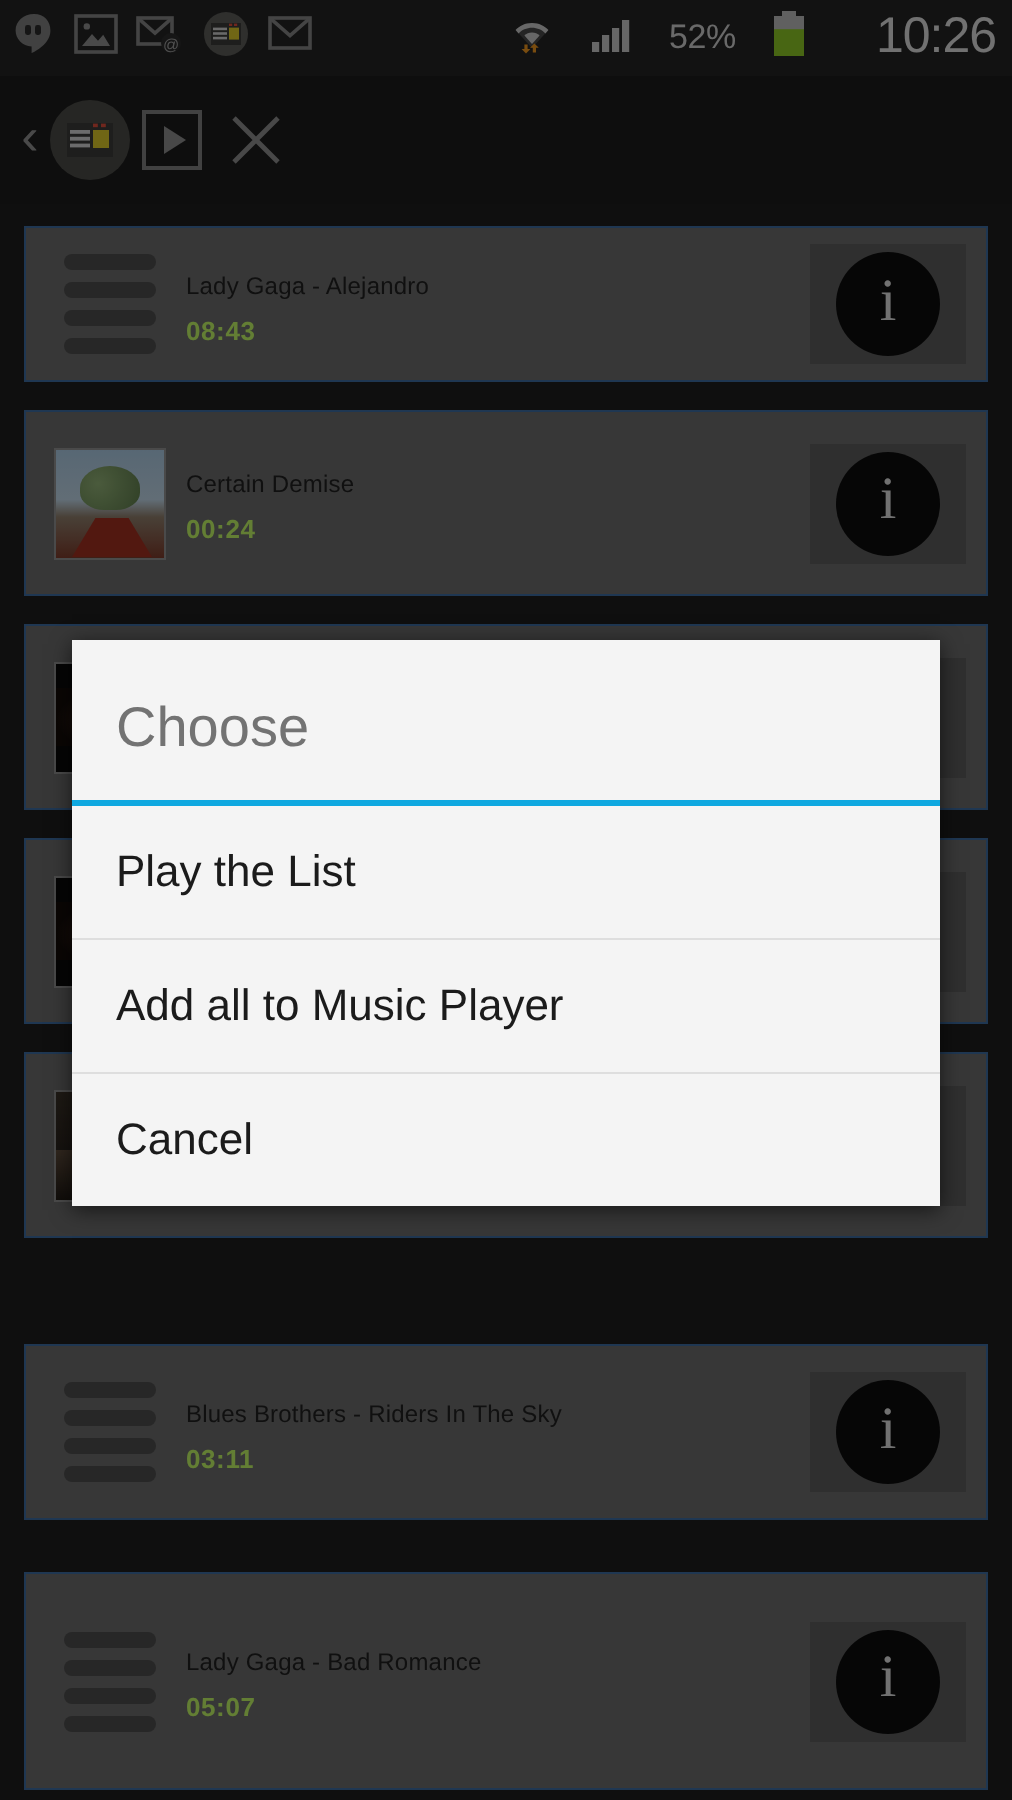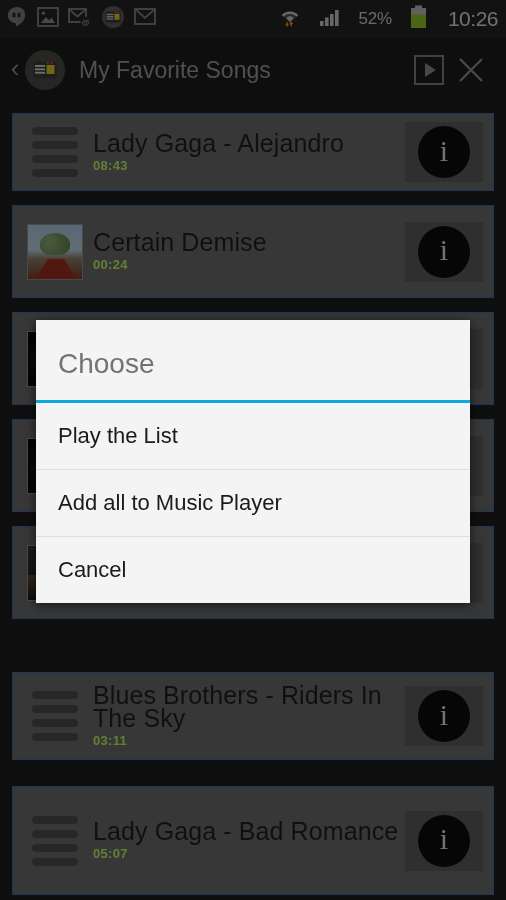--- a/index.html
+++ b/index.html
@@ -43,23 +43,23 @@
     gap: 18px;
   }
   .sb-ico { display:block; }
   .pct {
     color: #c9c9c9;
     font-size: 17px;
     letter-spacing: -0.2px;
   }
   .clock {
     color: #d8d8d8;
-    font-size: 21px;
+    font-size: 25px;
     letter-spacing: -0.5px;
-    margin-left: 3px;
+    margin-left: 17px;
     line-height: 1;
     padding-bottom: 2px;
   }
   .statusbar-shadow {
     position:absolute;
     top:38px; left:0;
     width:506px; height:3px;
     background: linear-gradient(to bottom, rgba(0,0,0,.55), rgba(0,0,0,0));
   }
 
@@ -192,21 +192,21 @@
     content:""; position:absolute; left:0; bottom:0; width:100%; height:46%;
     background: linear-gradient(#5c4a3a, #201a14);
   }
   .meta {
     flex: 1;
     min-width: 0;
     padding-left: 8px;
   }
   .title {
     color: #1f1f1f;
-    font-size: 25px;
+    font-size: 12px;
     line-height: 23px;
     letter-spacing: 0.1px;
   }
   .dur {
     color: #bef264;
     font-size: 13px;
     font-weight: bold;
     margin-top: 3px;
     letter-spacing: 0.3px;
   }
@@ -369,21 +369,20 @@
         <rect x="1.5" y="4.5" width="23" height="17" fill="#3a3a38"></rect>
         <rect x="3" y="8" width="10" height="1.9" fill="#cfcfcf"></rect>
         <rect x="3" y="11.4" width="10" height="1.9" fill="#cfcfcf"></rect>
         <rect x="3" y="14.8" width="10" height="1.9" fill="#cfcfcf"></rect>
         <rect x="14.5" y="8" width="8" height="9" fill="#d6c429"></rect>
         <rect x="14.5" y="4.8" width="2.4" height="1.8" fill="#d64c3a"></rect>
         <rect x="18.5" y="4.8" width="2.4" height="1.8" fill="#d64c3a"></rect>
       </svg>
     </div>
 
-    <div class="ab-title">My Favorite Songs</div>
 
     <div class="ab-btn">
       <div class="ab-play-box">
         <div class="ab-play-tri"></div>
       </div>
     </div>
 
     <div class="ab-btn">
       <svg width="30" height="30" viewBox="0 0 30 30">
         <path d="M4 4 L26 26 M26 4 L4 26" stroke="#8a8a8a" stroke-width="2.4" fill="none"></path>

